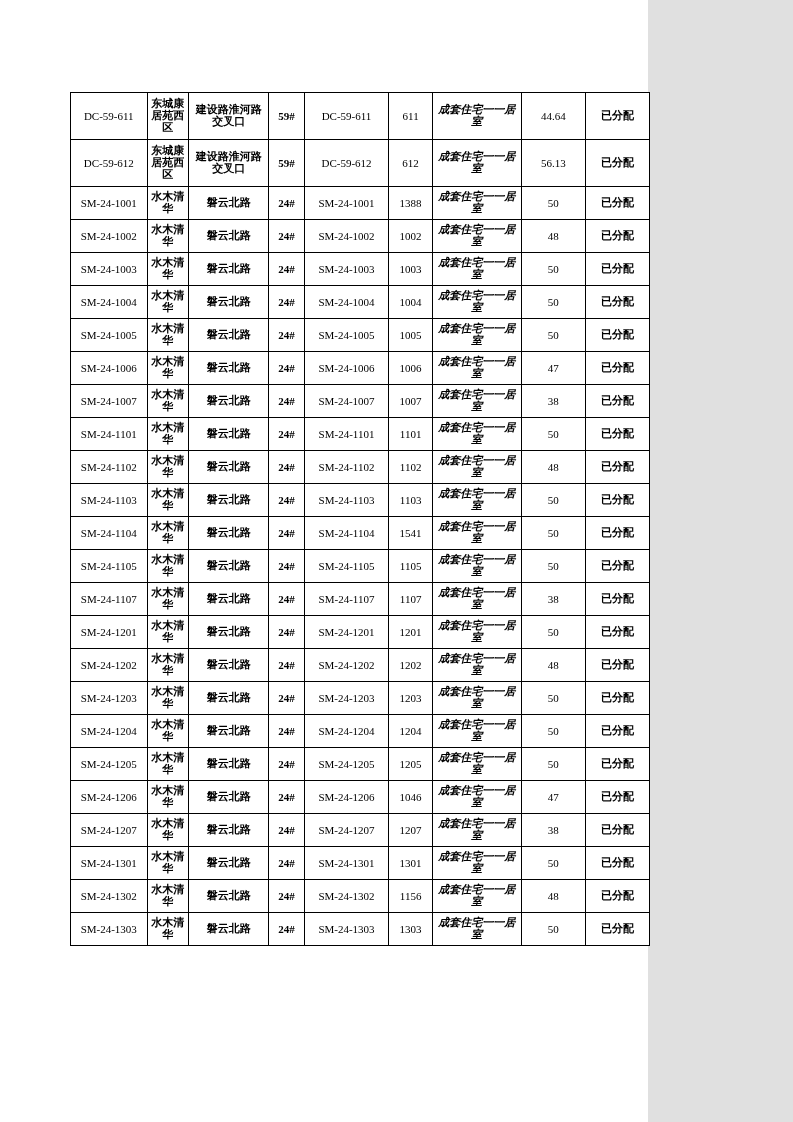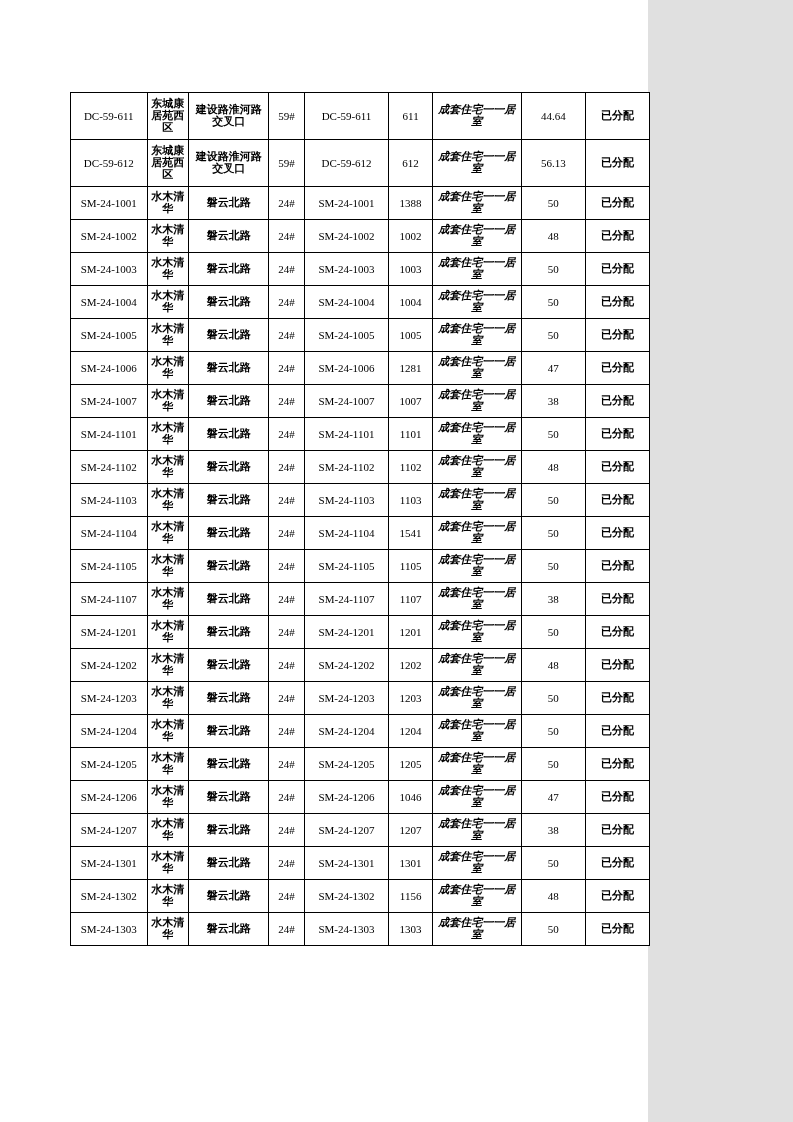--- a/index.html
+++ b/index.html
@@ -58,21 +58,21 @@
   td.cell-code, td.cell-no, td.cell-area {
     font-family: "Liberation Serif", serif;
   }
   td.cell-estate, td.cell-type, td.cell-status, td.cell-addr, td.cell-bldg {
     font-family: "DejaVu Sans", sans-serif;
     font-size: 10.5px;
     font-weight: bold;
   }
   td.cell-bldg {
     font-family: "Liberation Serif", serif;
-    font-weight: normal;
+    font-weight: bold;
     font-size: 11px;
   }
   td.cell-estate {
     font-size: 10.5px;
   }
   td.cell-type {
     font-size: 10px;
     font-style: italic;
   }
   tr.tall td { height: 44px; }
@@ -192,21 +192,21 @@
             <td class="cell-type">成套住宅一一居室</td>
             <td class="cell-area">50</td>
             <td class="cell-status">已分配</td>
           </tr>
           <tr class="normal">
             <td class="cell-code">SM-24-1006</td>
             <td class="cell-estate">水木清华</td>
             <td class="cell-addr">磐云北路</td>
             <td class="cell-bldg">24#</td>
             <td class="cell-code">SM-24-1006</td>
-            <td class="cell-no">1281</td>
+            <td class="cell-no">1006</td>
             <td class="cell-type">成套住宅一一居室</td>
             <td class="cell-area">47</td>
             <td class="cell-status">已分配</td>
           </tr>
           <tr class="normal">
             <td class="cell-code">SM-24-1007</td>
             <td class="cell-estate">水木清华</td>
             <td class="cell-addr">磐云北路</td>
             <td class="cell-bldg">24#</td>
             <td class="cell-code">SM-24-1007</td>

